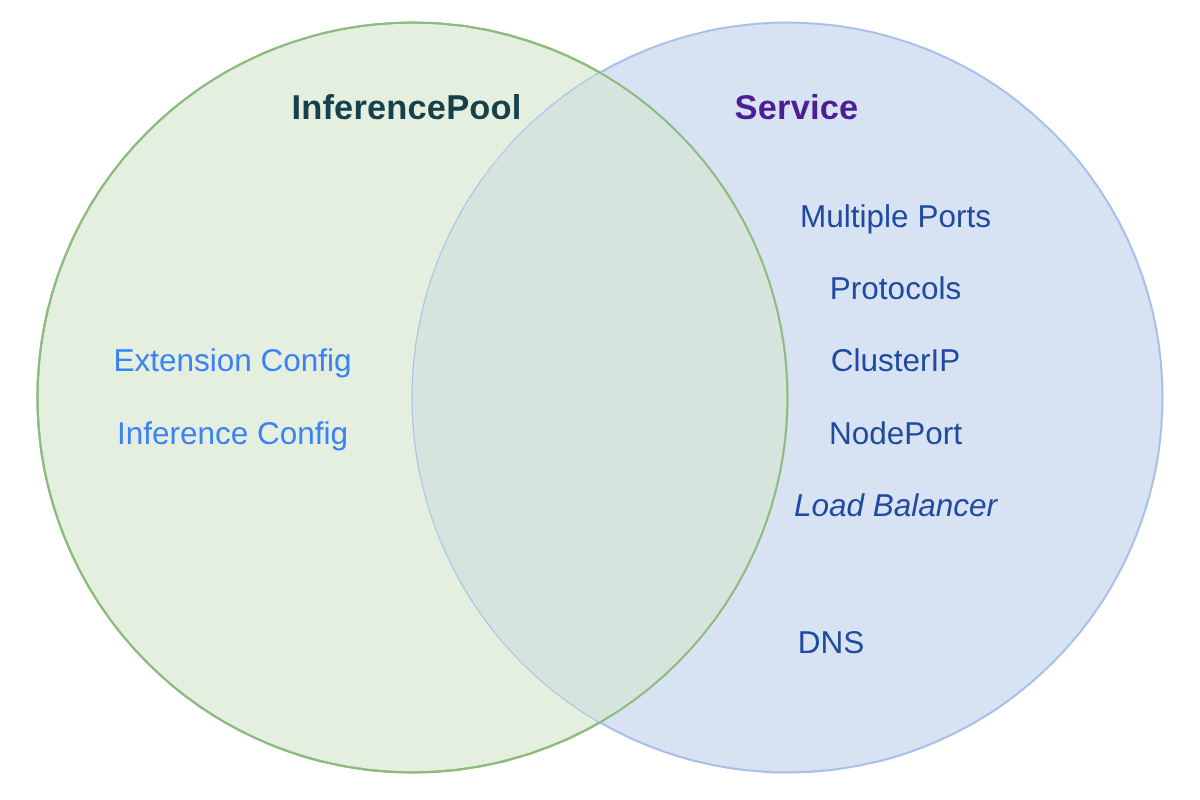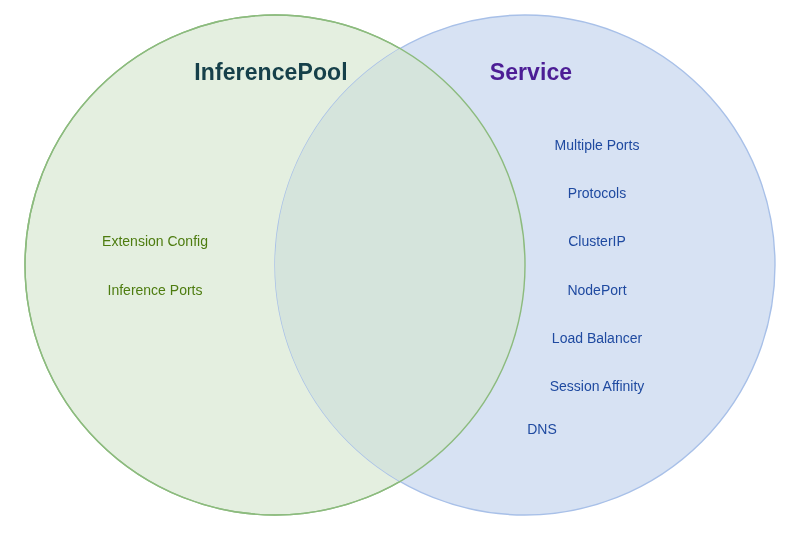--- a/index.html
+++ b/index.html
@@ -47,27 +47,27 @@
     top: 72px;
     color: #16404a;
   }
   #title-right {
     left: 531px;
     top: 72px;
     color: #4c1d95;
   }
   .item {
     position: absolute;
-    font-size: 14px;
+    font-size: 21px;
     font-weight: normal;
     white-space: nowrap;
     transform: translate(-50%, -50%);
   }
   .item-green {
-    color: #4d7c0f;
+    color: #3b82f6;
     text-align: center;
   }
   .item-blue {
     color: #1f4aa0;
   }
   .col-left  { left: 155px; }
   .col-mid   { left: 400px; }
   .col-right { left: 597px; }
 </style>
 </head>
@@ -89,25 +89,24 @@
     <circle cx="275" cy="265" r="250" fill="none" stroke="#8cbb7e" stroke-width="1.4"></circle>
   </svg>
 
   <div class="label-layer">
 
     <div class="title" id="title-left">InferencePool</div>
 
     <div class="title" id="title-right">Service</div>
 
     <div class="item item-green col-left" style="top:241px;">Extension Config</div>
-    <div class="item item-green col-left" style="top:290px;">Inference Ports</div>
+    <div class="item item-green col-left" style="top:290px;">Inference Config</div>
 
 
     <div class="item item-blue col-right" style="top:145px;">Multiple Ports</div>
     <div class="item item-blue col-right" style="top:193px;">Protocols</div>
     <div class="item item-blue col-right" style="top:241px;">ClusterIP</div>
     <div class="item item-blue col-right" style="top:290px;text-align:right;">NodePort</div>
-    <div class="item item-blue col-right" style="top:338px;">Load Balancer</div>
-    <div class="item item-blue col-right" style="top:386px;">Session Affinity</div>
-    <div class="item item-blue" style="top:429px; left:542px;">DNS</div>
+    <div class="item item-blue col-right" style="top:338px;font-style:italic;">Load Balancer</div>
+    <div class="item item-blue" style="top:429px; left:554px;">DNS</div>
 
   </div>
 </div>
 
 </body></html>

